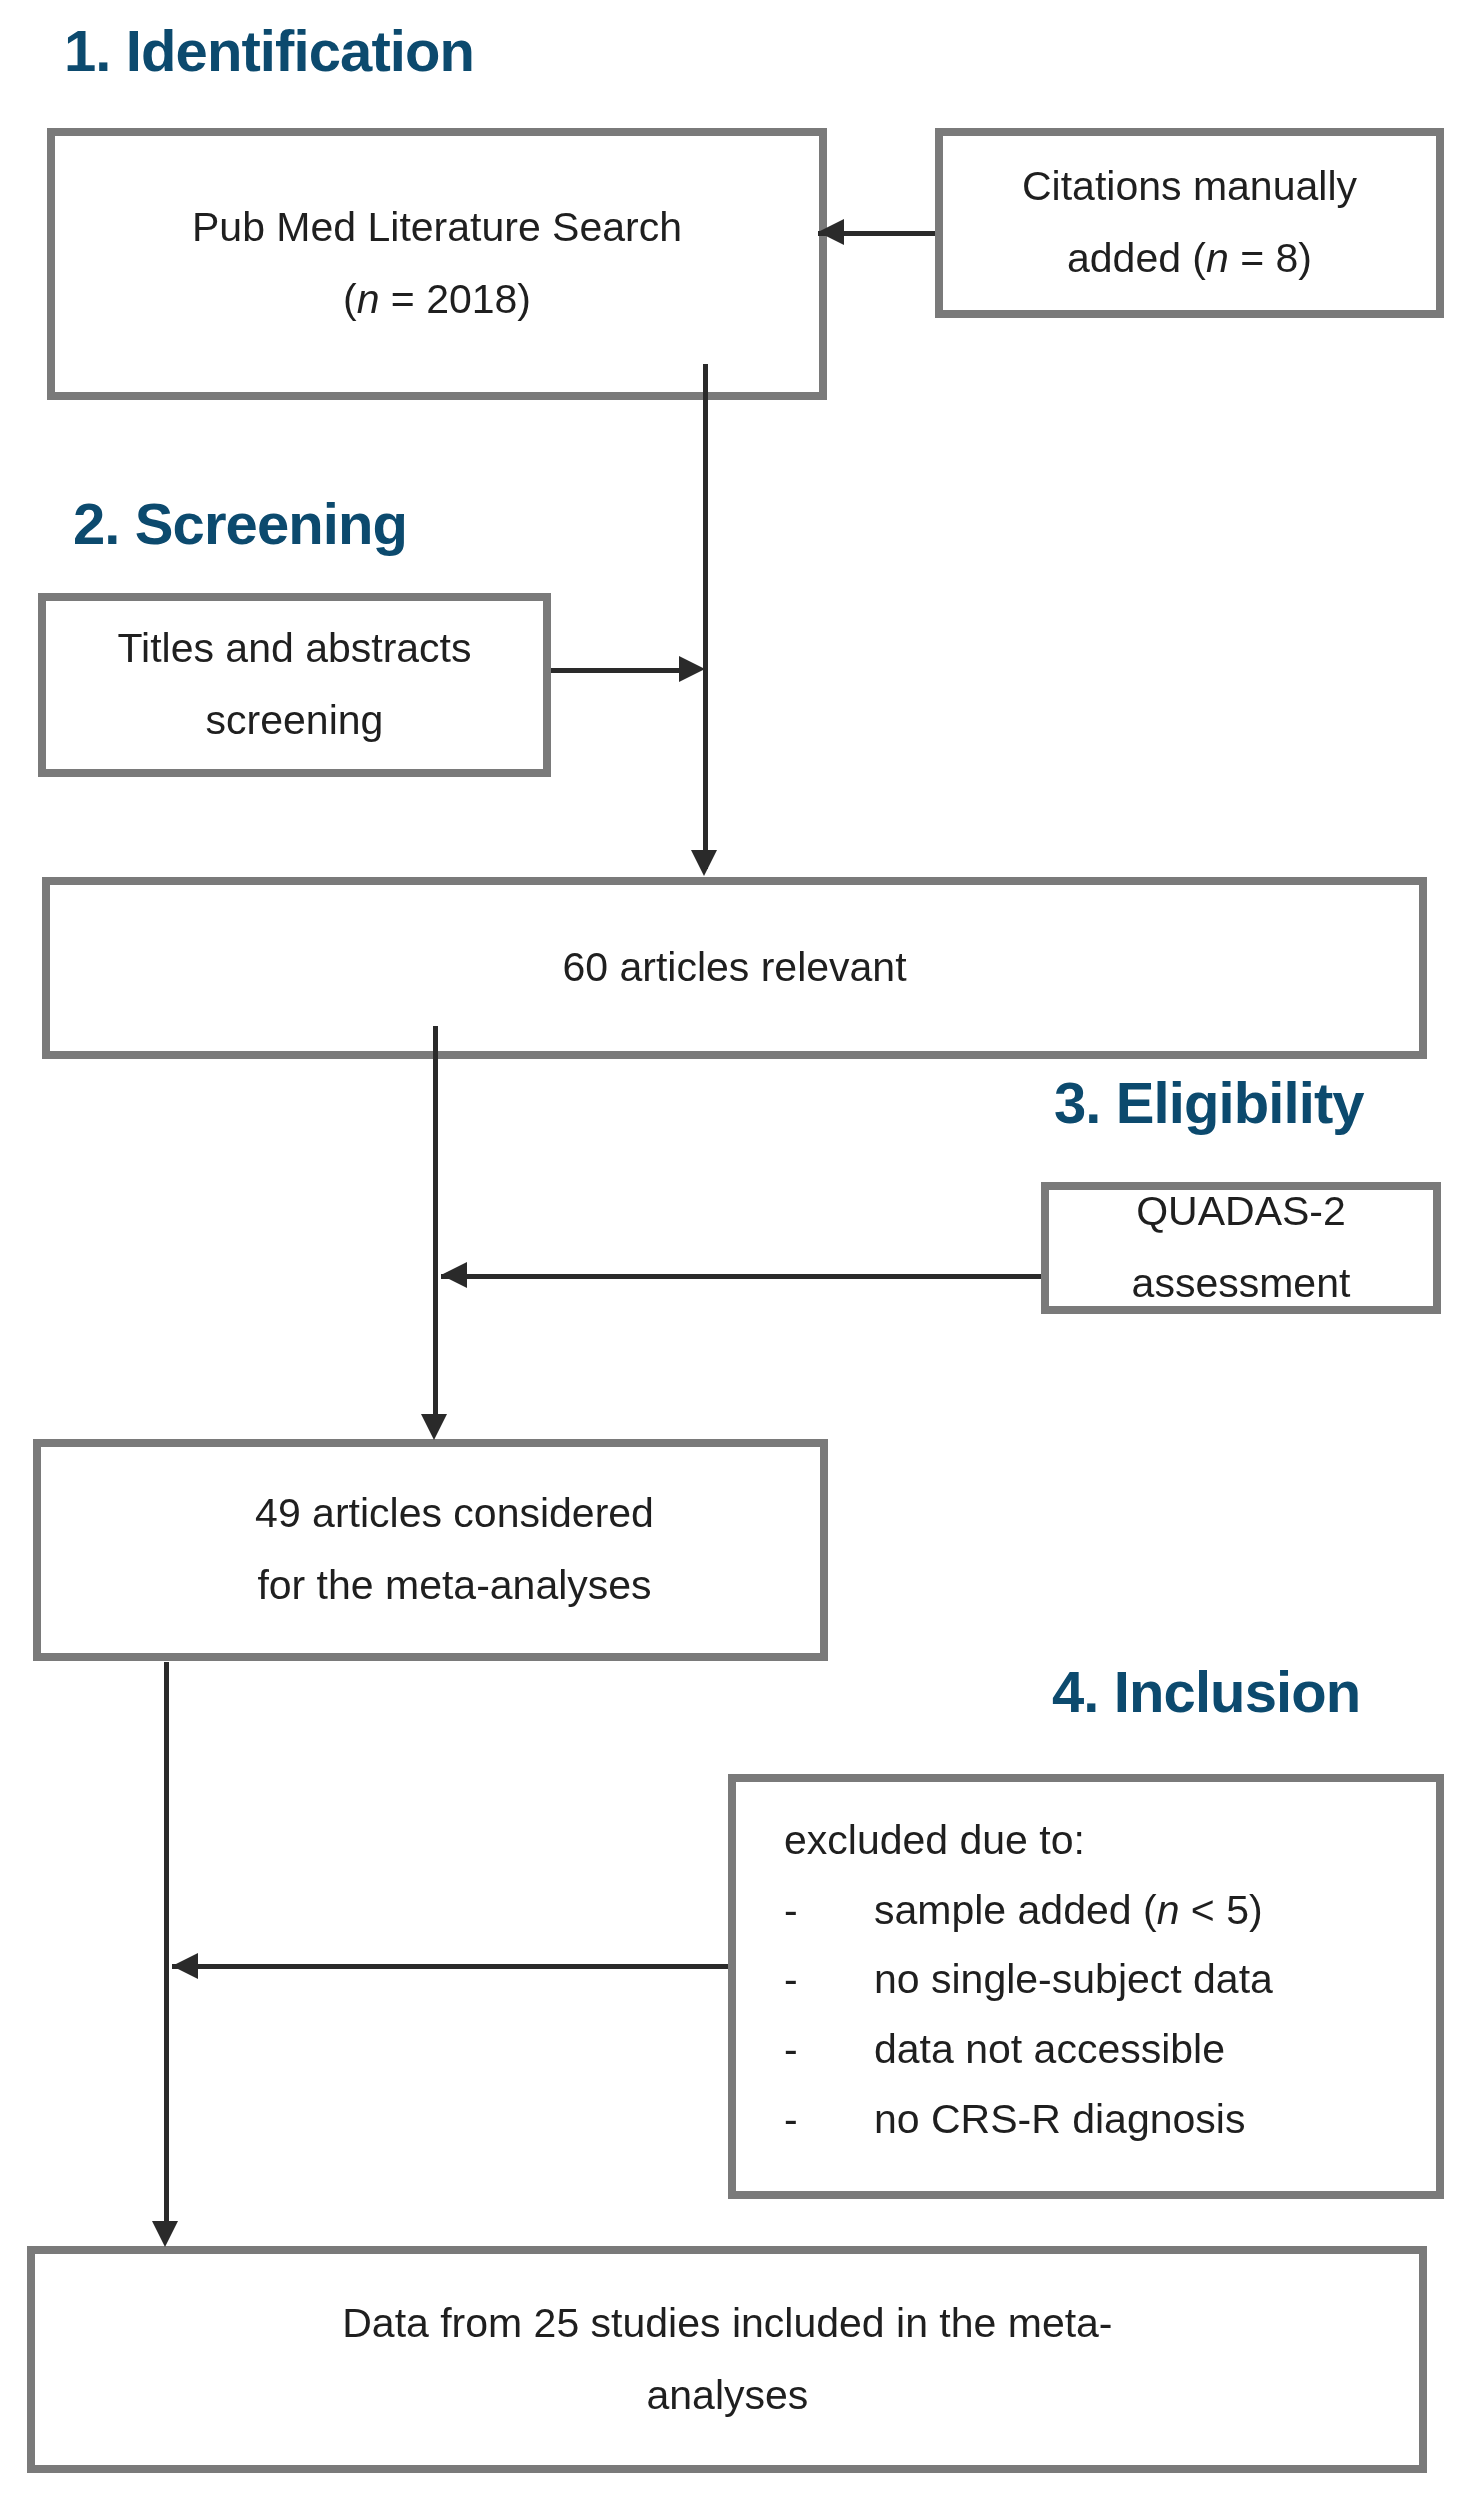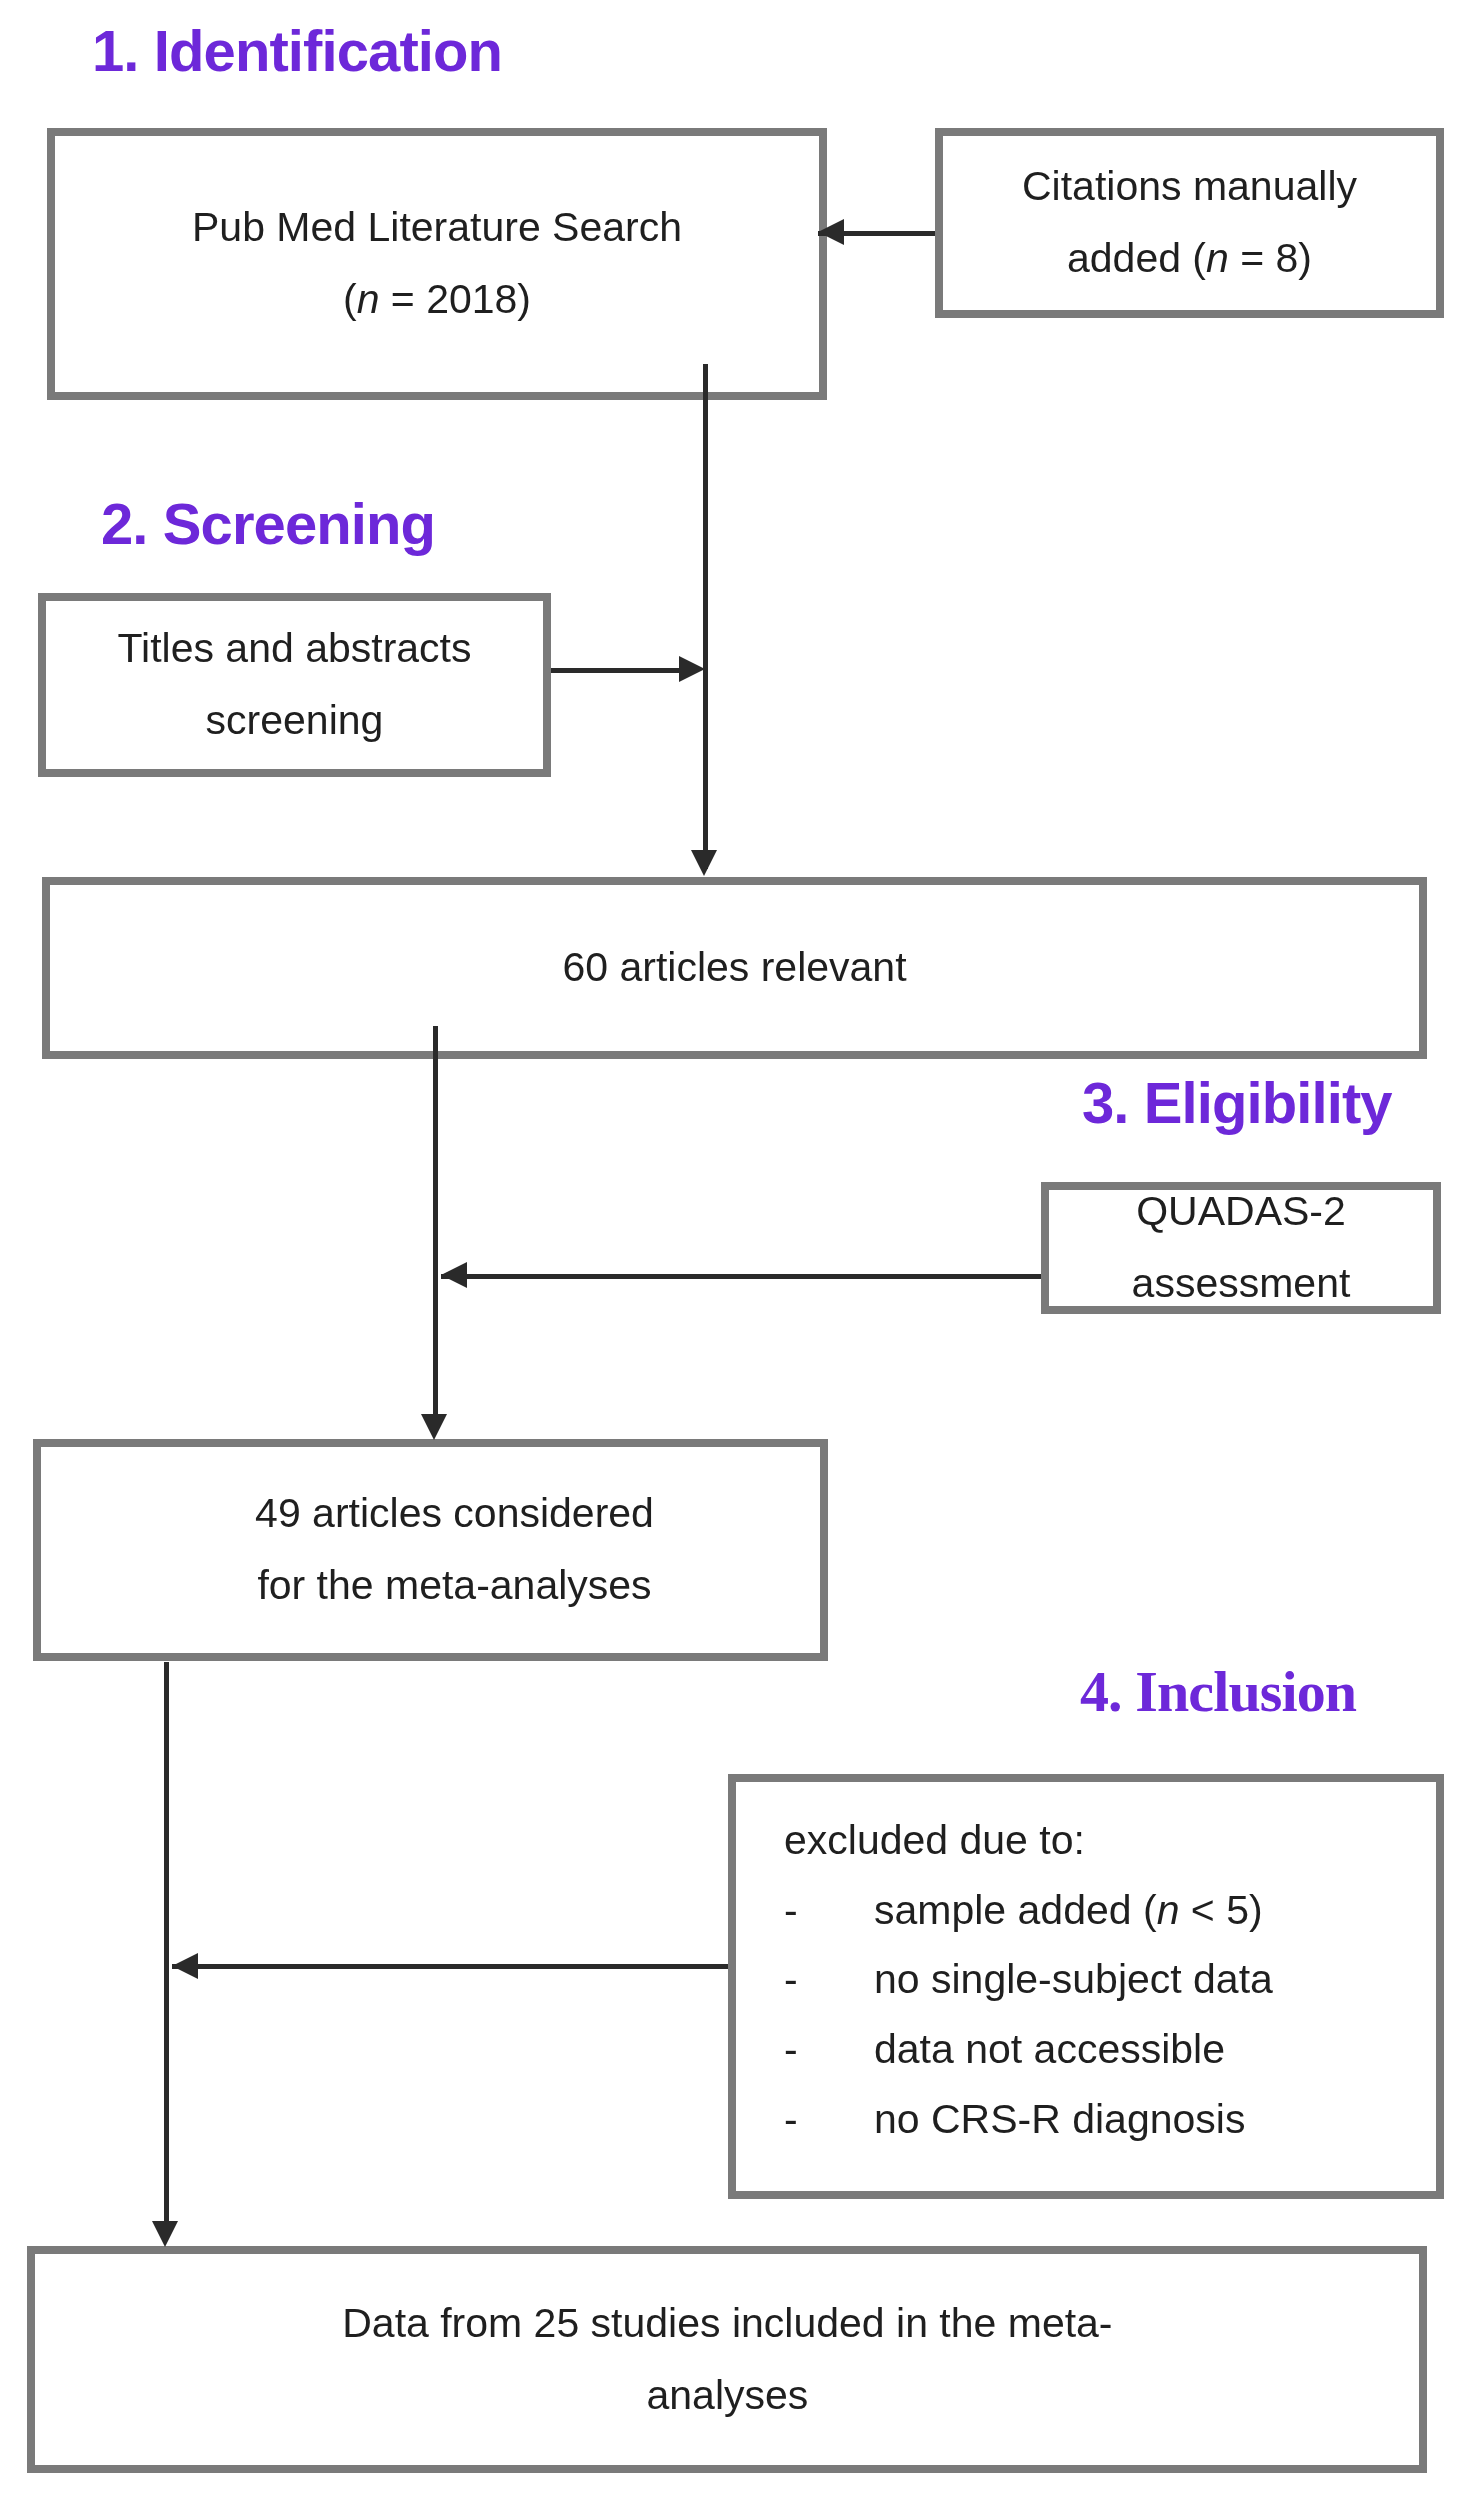--- a/index.html
+++ b/index.html
@@ -13,24 +13,23 @@
     height: 2500px;
     background: #ffffff;
     font-family: "Liberation Sans", sans-serif;
     color: #1f1f1f;
     overflow: hidden;
   }
   .stage-heading {
     position: absolute;
     font-size: 58px;
     font-weight: bold;
-    color: #6d28d9;
+    color: #0c4a6e;
     white-space: nowrap;
     letter-spacing: -0.9px;
-    margin-left: 28px;
   }
   .flow-box {
     position: absolute;
     background: #ffffff;
     border: 8.2px solid #7a7a7a;
     box-sizing: border-box;
     display: flex;
     flex-direction: column;
     align-items: center;
     justify-content: center;
@@ -79,21 +78,21 @@
   i { font-style: italic; }
 </style>
 </head>
 <body>
 
 <div id="canvas">
 
   <div class="stage-heading" style="left:64px; top:16.5px;">1. Identification</div>
   <div class="stage-heading" style="left:73px; top:490px;">2. Screening</div>
   <div class="stage-heading" style="left:1054px; top:1069px;">3. Eligibility</div>
-  <div class="stage-heading" style="left:1052px; top:1658px;font-family:Liberation Serif, serif;">4. Inclusion</div>
+  <div class="stage-heading" style="left:1052px; top:1658px;">4. Inclusion</div>
 
   <div class="flow-box" style="left:38px; top:128px; width:780px; height:272px;margin-left:9px;">
     <span class="ln">Pub Med Literature Search</span>
     <span class="ln"><span>(</span><i>n</i><span> = 2018)</span></span>
   </div>
 
   <div class="flow-box" style="left:935px; top:128px; width:509px; height:190px;">
     <span class="ln">Citations manually</span>
     <span class="ln"><span>added (</span><i>n</i><span> = 8)</span></span>
   </div>

